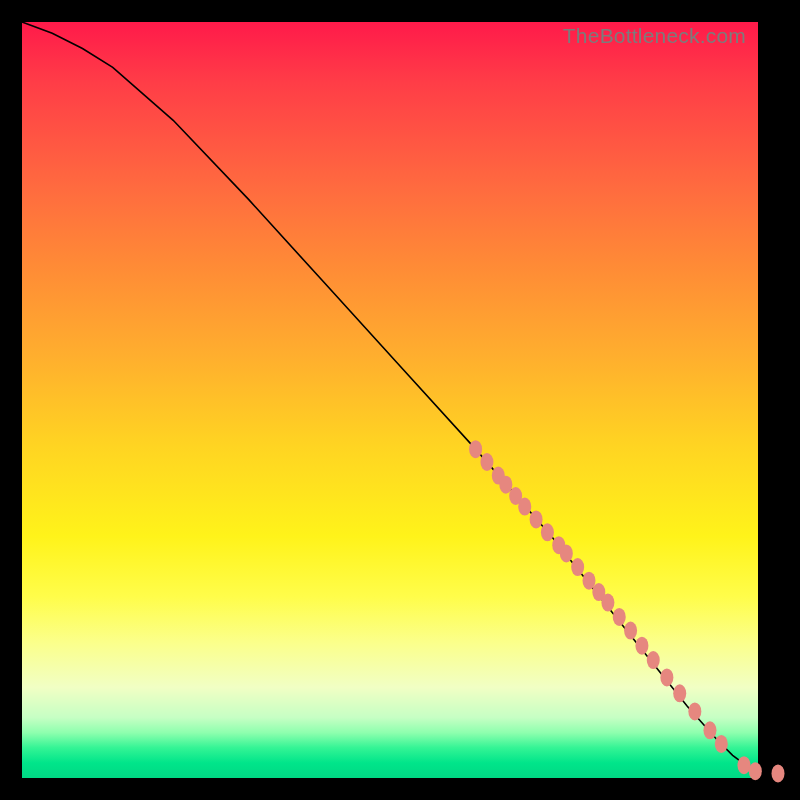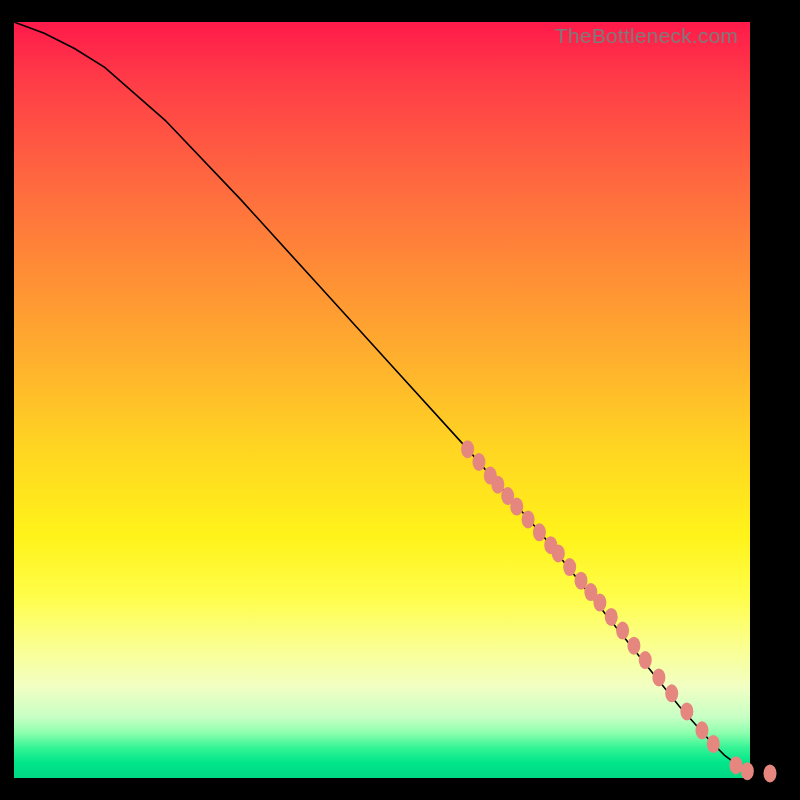--- a/index.html
+++ b/index.html
@@ -6,21 +6,21 @@
     margin: 0;
     padding: 0;
     width: 800px;
     height: 800px;
     background: #000;
     overflow: hidden;
     font-family: Arial, Helvetica, sans-serif;
   }
   .frame {
     position: absolute;
-    left: 14px;
+    left: 22px;
     top: 22px;
     width: 736px;
     height: 756px;
     background: linear-gradient(to bottom,
       #ff1a4a 0%,
       #ff3d47 8%,
       #ff6b3f 22%,
       #ff8a36 32%,
       #ffae2e 44%,
       #ffd422 56%,

